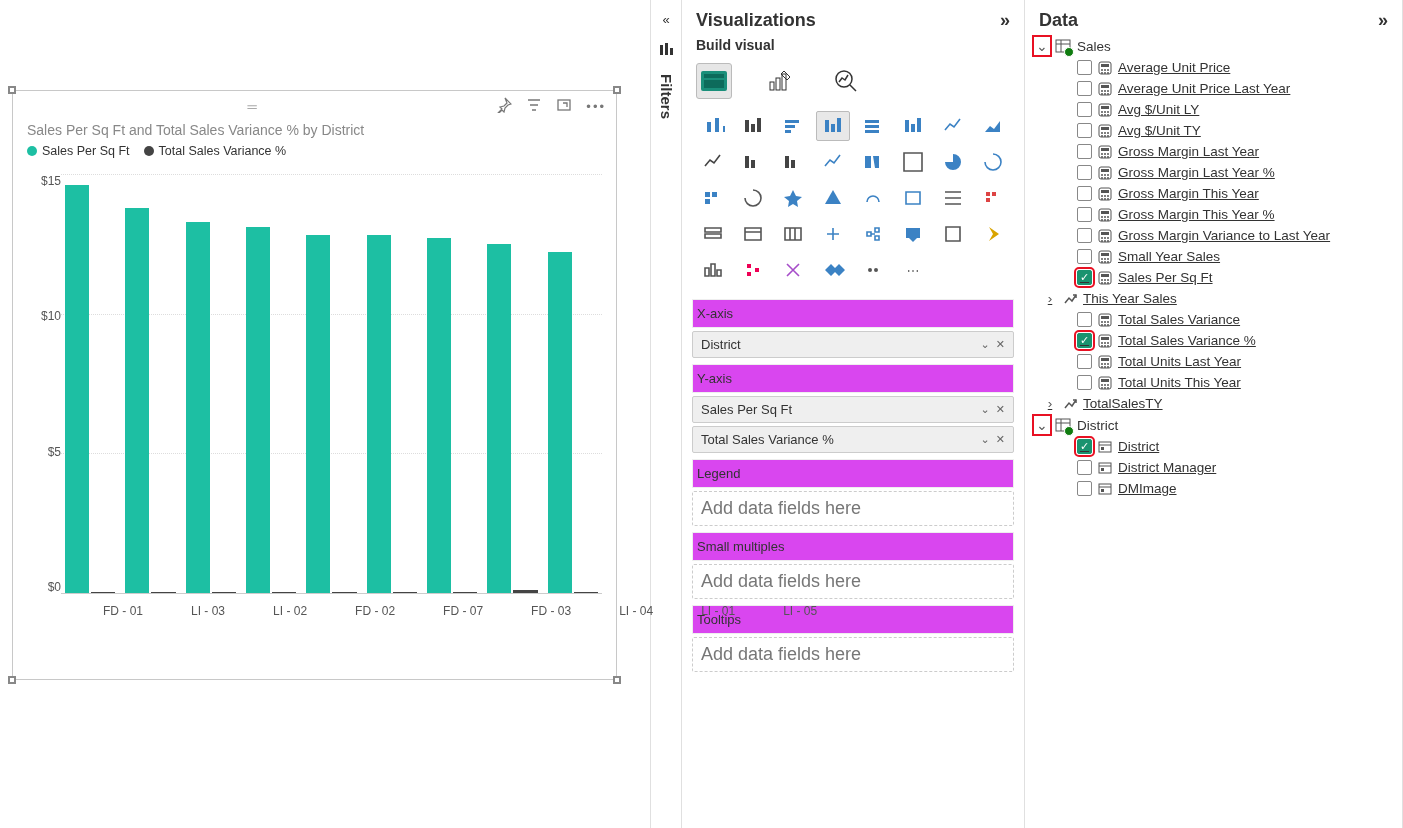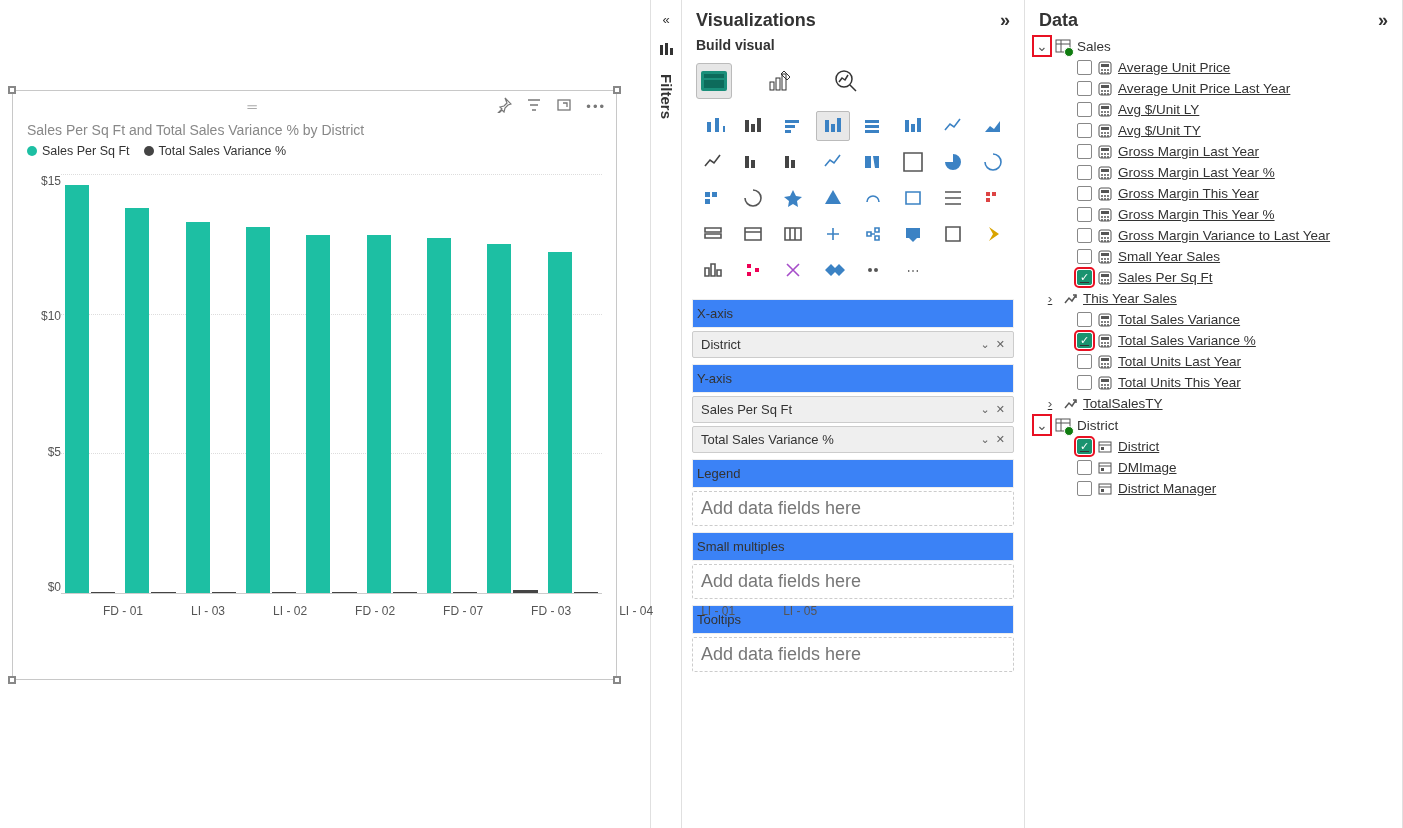--- a/index.html
+++ b/index.html
@@ -59,21 +59,21 @@
   .tab-ico { width:36px; height:36px; display:flex; align-items:center; justify-content:center; border-radius:3px; }
   .tab-ico.active { background:#e6e6e6; border:1px solid #bbb; }
 
   .viz-grid { display:grid; grid-template-columns:repeat(8,34px); gap:6px; padding:4px 14px 10px; }
   .viz-cell { width:34px; height:30px; display:flex; align-items:center; justify-content:center; color:#444; border:1px solid transparent; border-radius:2px; }
   .viz-cell.selected { background:#e8e8e8; border-color:#bbb; }
   .viz-cell svg { pointer-events:none; }
 
   .field-wells { padding:4px 10px 0; overflow-y:auto; }
   .well { margin-bottom:6px; }
-  .well-label { font-size:13px; color:#333; padding:6px 4px; background:#3b82f6; border:1px solid #eee; }
+  .well-label { font-size:13px; color:#333; padding:6px 4px; background:#d946ef; border:1px solid #eee; }
   .pill-row, .drop-row { margin-top:3px; }
   .pill { background:#efefef; border:1px solid #ccc; border-radius:2px; padding:5px 8px; display:flex; align-items:center; justify-content:space-between; font-size:13px; }
   .pill .pill-acts { display:flex; gap:6px; color:#666; font-size:11px; }
   .drop { border:1px dashed #ccc; padding:6px 8px; color:#777; font-size:18px; border-radius:2px; background:#fff; }
 
   .search-wrap { padding:8px 14px; }
   .search { display:flex; align-items:center; gap:6px; border:1px solid #999; padding:6px 8px; font-size:14px; color:#666; }
 
   .tree { padding:0 10px 10px; overflow-y:auto; font-size:13.5px; }
   .tree-row { display:flex; align-items:center; gap:6px; padding:3px 0; white-space:nowrap; }
@@ -781,27 +781,27 @@
       </div>
       <div class="tree-row tree-child">
         <span class="chk  "></span>
         <span class="calc-ico">
           <svg width="14" height="14" viewBox="0 0 14 14">
             <rect x="1" y="2" width="12" height="10" fill="none" stroke="#555"></rect>
             <line x1="1" y1="5" x2="13" y2="5" stroke="#555"></line>
             <rect x="3" y="7" width="3" height="3" fill="#555"></rect>
           </svg>
         </span>
-        <span>DMImage</span>
+        <span>District Manager</span>
       </div>
       <div class="tree-row tree-child">
         <span class="chk  "></span>
         <span class="calc-ico">
           <svg width="14" height="14" viewBox="0 0 14 14">
             <rect x="1" y="2" width="12" height="10" fill="none" stroke="#555"></rect>
             <line x1="1" y1="5" x2="13" y2="5" stroke="#555"></line>
             <rect x="3" y="7" width="3" height="3" fill="#555"></rect>
           </svg>
         </span>
-        <span>District Manager</span>
+        <span>DMImage</span>
       </div>
     </div>
 </div>
 
 </body></html>

